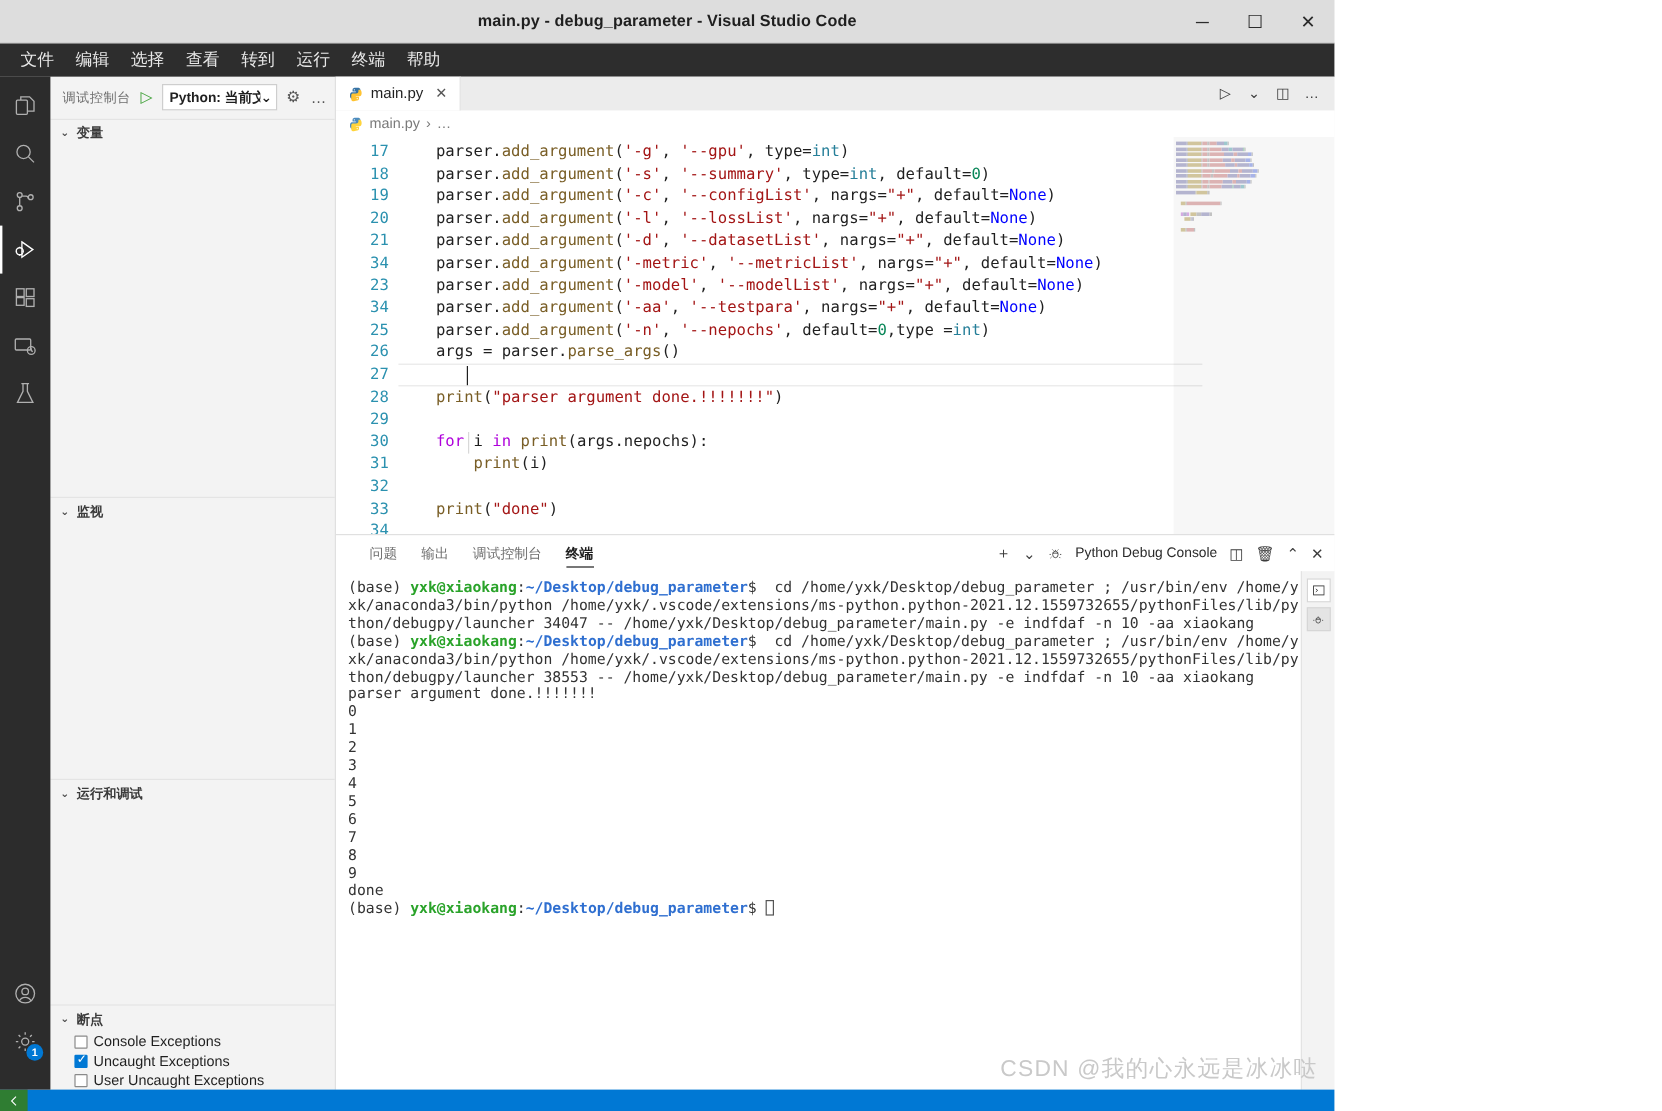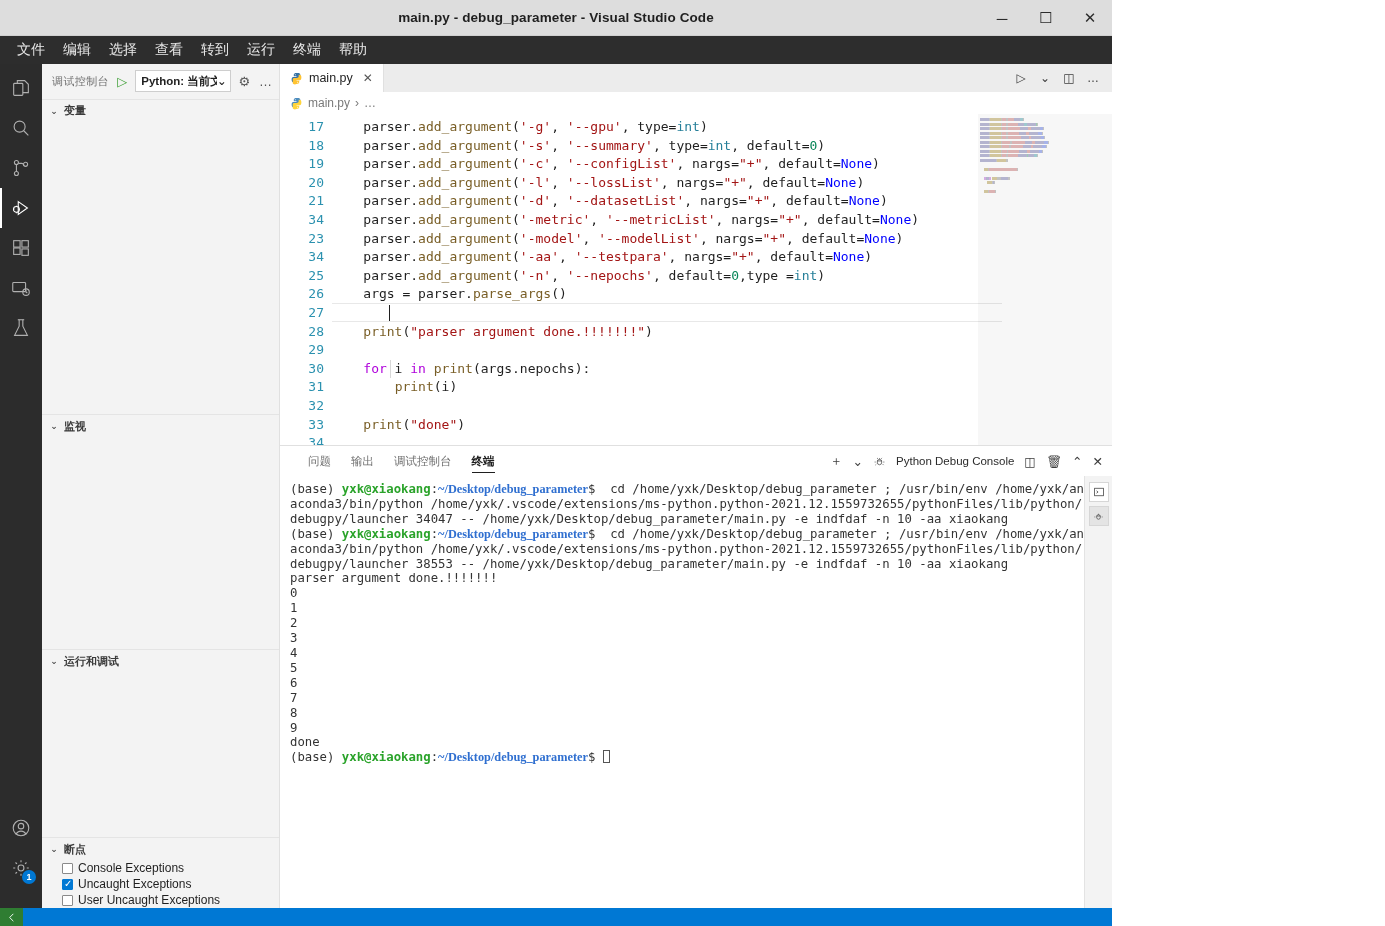--- a/index.html
+++ b/index.html
@@ -118,21 +118,21 @@
   .ptab.active::after { content: ""; position: absolute; left: 10px; right: 10px; bottom: 3px; height: 1px; background: #1f1f1f; }
   .panel-actions { margin-left: auto; display: flex; align-items: center; gap: 4px; color: #3c3c3c; font-size: 12.5px; }
   .pa { display: flex; align-items: center; justify-content: center; height: 24px; padding: 0 3px; }
   .console-name { font-size: 11.5px; color: #2b2b2b; }
 
   .term-wrap { flex: 1 1 auto; display: flex; min-height: 0; }
   .terminal { flex: 1 1 auto; padding: 6px 0 0 10px; overflow: hidden; }
   .terminal pre { font-family: "DejaVu Sans Mono", "Liberation Mono", monospace; font-size: 12.3px;
                   line-height: 14.9px; color: #333333; white-space: pre-wrap; word-break: break-all; margin: 0; }
   .gb { color: #2aa32a; font-weight: bold; }
-  .bb { color: #2f6fd0; font-weight: bold; font-family: Liberation Serif, serif; }
+  .bb { color: #2f6fd0; font-weight: bold; }
   .cur-block { display: inline-block; width: 7px; height: 13px; border: 1px solid #555; vertical-align: -2px; }
   .term-side { width: 28px; flex: 0 0 28px; border-left: 1px solid #e3e3e3; background: #f3f3f3;
                display: flex; flex-direction: column; align-items: center; padding-top: 6px; gap: 4px; }
   .ts-btn { width: 20px; height: 20px; display: flex; align-items: center; justify-content: center;
             font-size: 11px; color: #3c3c3c; border: 1px solid #d6d6d6; background: #fff; }
   .ts-btn.sel { background: #e4e4e4; }
 
   
   .watermark { position: absolute; right: 14px; bottom: 22px; font-size: 19px; color: #c9c9c9; letter-spacing: 1px; }
   .statusbar { height: 18px; flex: 0 0 18px; background: #0078d4; display: flex; align-items: center;
@@ -588,20 +588,21 @@
                 <ellipse cx="12" cy="13" rx="4.2" ry="5"></ellipse>
                   <path d="M7.8 11h8.4M12 8V6M5 13H3M21 13h-2"></path>
               </svg>
             </div>
           </div>
         </div>
       </div>
     </div>
   </div>
 
+  <div class="watermark">CSDN @我的心永远是冰冰哒</div>
 
   <div class="statusbar">
     <div class="sb-green">
       <svg viewBox="0 0 24 24" width="11" height="11" fill="none" stroke="#fff" stroke-width="2">
           <path d="M16 4l-8 8 8 8"></path>
           <path d="M8 4l-4 8 4 8" opacity="0"></path>
         </svg>
     </div>
     <div class="sb-left"></div>
     <div class="sb-right"></div>

